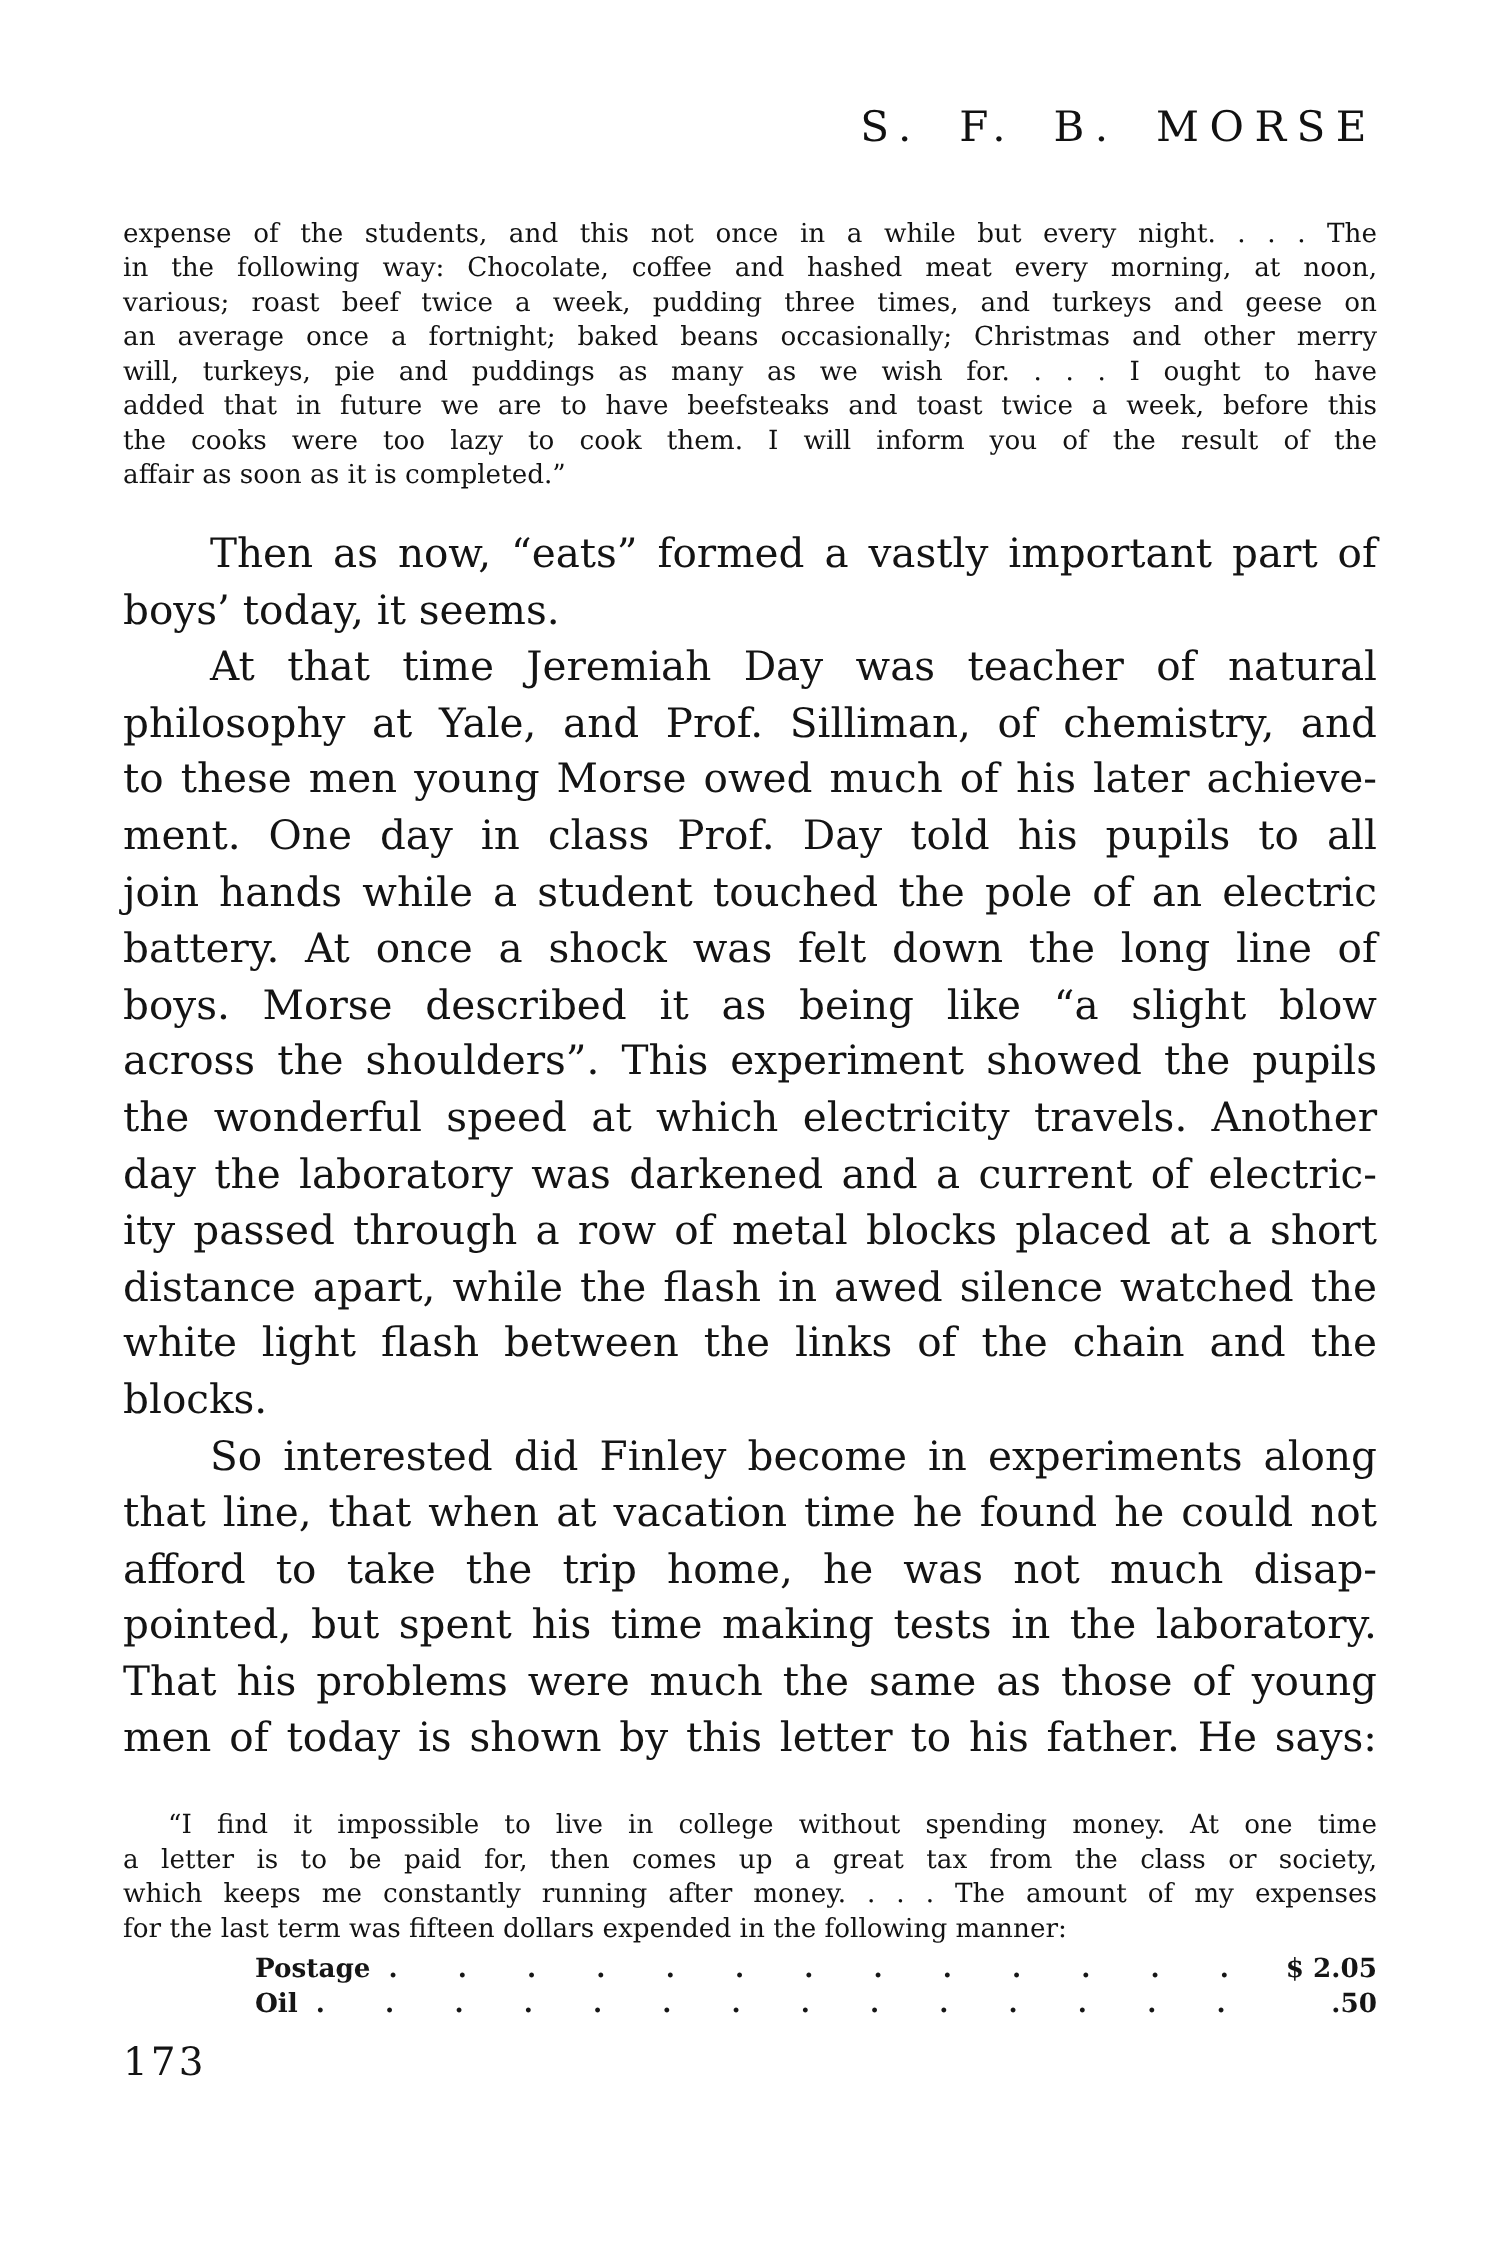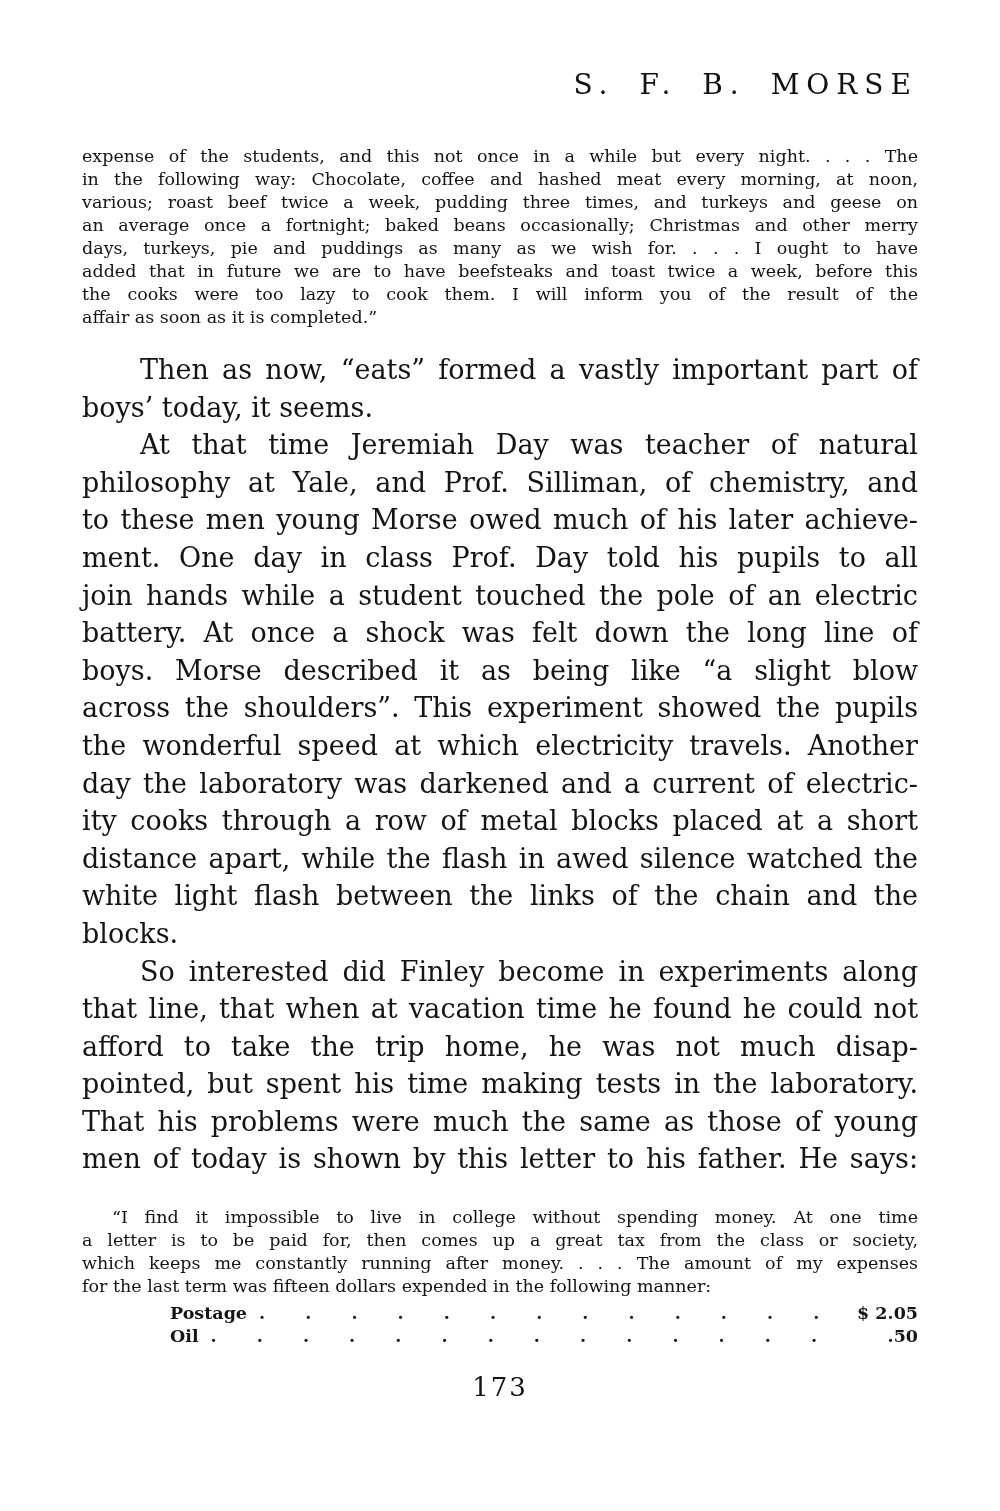--- a/index.html
+++ b/index.html
@@ -55,41 +55,41 @@
   .exp-leader {
     flex: 1;
     overflow: hidden;
     white-space: nowrap;
     word-spacing: 34px;
     padding: 0 8px 0 12px;
   }
   .exp-amount { width: 88px; text-align: right; white-space: nowrap; }
 
   .pageno {
-    margin-top: 24px;
-    text-align: center;
+    margin-top: 12px;
+    text-align: left;
     font-size: 26px;
     letter-spacing: 2px;
     color: #141414;
   }
 </style>
 </head>
 <body>
 
 <div class="content">
 
   <h1 class="title">S. F. B. MORSE</h1>
 
   <section class="quote quote1">
     <div class="para flushlast">
         <div class="line">expense of the students, and this not once in a while but every night. . . . The</div>
         <div class="line">in the following way: Chocolate, coffee and hashed meat every morning, at noon,</div>
         <div class="line">various; roast beef twice a week, pudding three times, and turkeys and geese on</div>
         <div class="line">an average once a fortnight; baked beans occasionally; Christmas and other merry</div>
-        <div class="line">days, turkeys, pie and puddings as many as we wish for. . . . I ought to have</div>
+        <div class="line">will, turkeys, pie and puddings as many as we wish for. . . . I ought to have</div>
         <div class="line">added that in future we are to have beefsteaks and toast twice a week, before this</div>
         <div class="line">the cooks were too lazy to cook them. I will inform you of the result of the</div>
         <div class="line">affair as soon as it is completed.”</div>
       </div>
   </section>
 
   <section class="bodytext">
     <div class="para indent flushlast">
         <div class="line">Then as now, “eats” formed a vastly important part of</div>
         <div class="line">boys’ today, it seems.</div>
@@ -98,21 +98,21 @@
         <div class="line">At that time Jeremiah Day was teacher of natural</div>
         <div class="line">philosophy at Yale, and Prof. Silliman, of chemistry, and</div>
         <div class="line">to these men young Morse owed much of his later achieve-</div>
         <div class="line">ment. One day in class Prof. Day told his pupils to all</div>
         <div class="line">join hands while a student touched the pole of an electric</div>
         <div class="line">battery. At once a shock was felt down the long line of</div>
         <div class="line">boys. Morse described it as being like “a slight blow</div>
         <div class="line">across the shoulders”. This experiment showed the pupils</div>
         <div class="line">the wonderful speed at which electricity travels. Another</div>
         <div class="line">day the laboratory was darkened and a current of electric-</div>
-        <div class="line">ity cooks through a row of metal blocks placed at a short</div>
+        <div class="line">ity passed through a row of metal blocks placed at a short</div>
         <div class="line">distance apart, while the flash in awed silence watched the</div>
         <div class="line">white light flash between the links of the chain and the</div>
         <div class="line">blocks.</div>
       </div>
     <div class="para indent">
         <div class="line">So interested did Finley become in experiments along</div>
         <div class="line">that line, that when at vacation time he found he could not</div>
         <div class="line">afford to take the trip home, he was not much disap-</div>
         <div class="line">pointed, but spent his time making tests in the laboratory.</div>
         <div class="line">That his problems were much the same as those of young</div>

